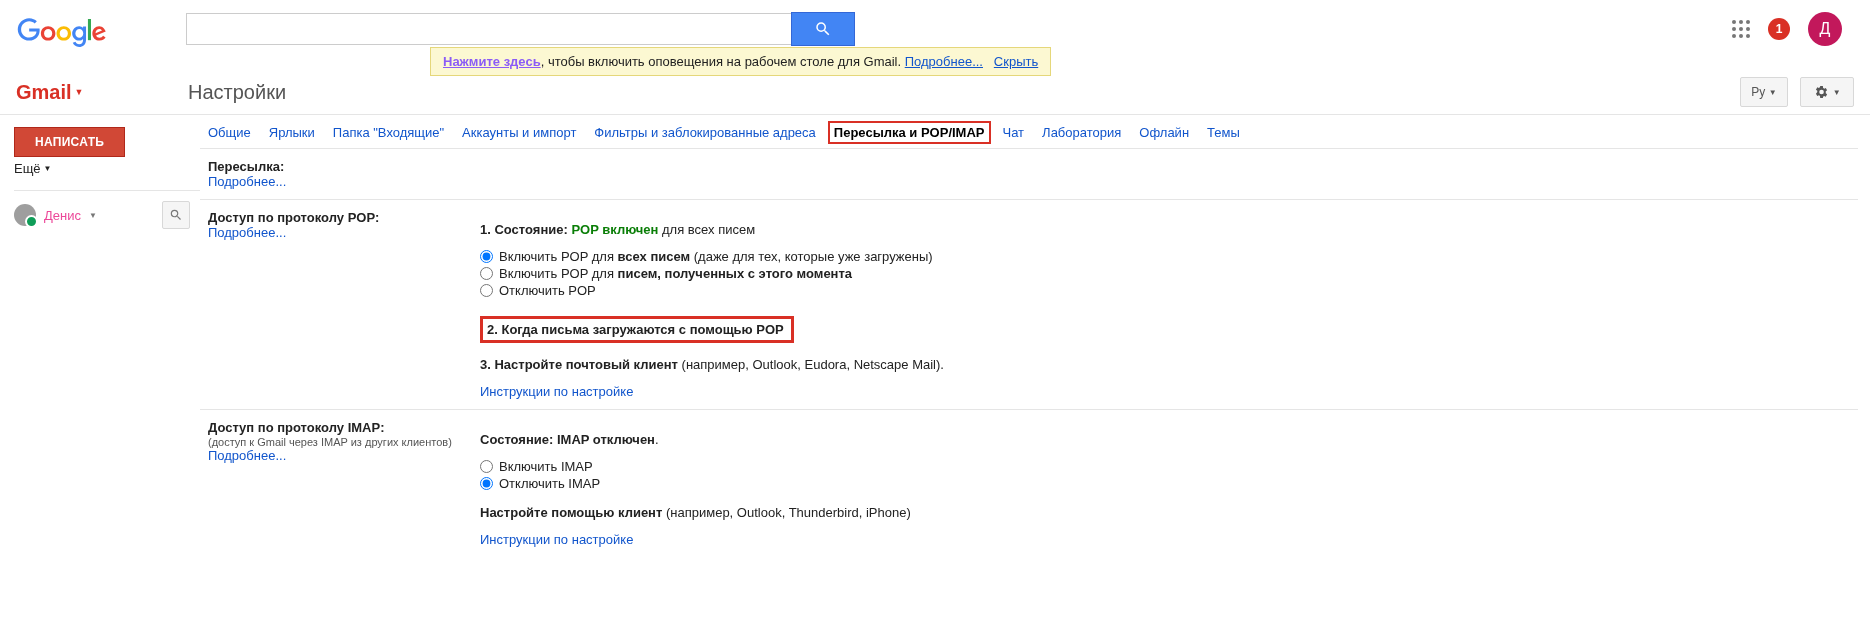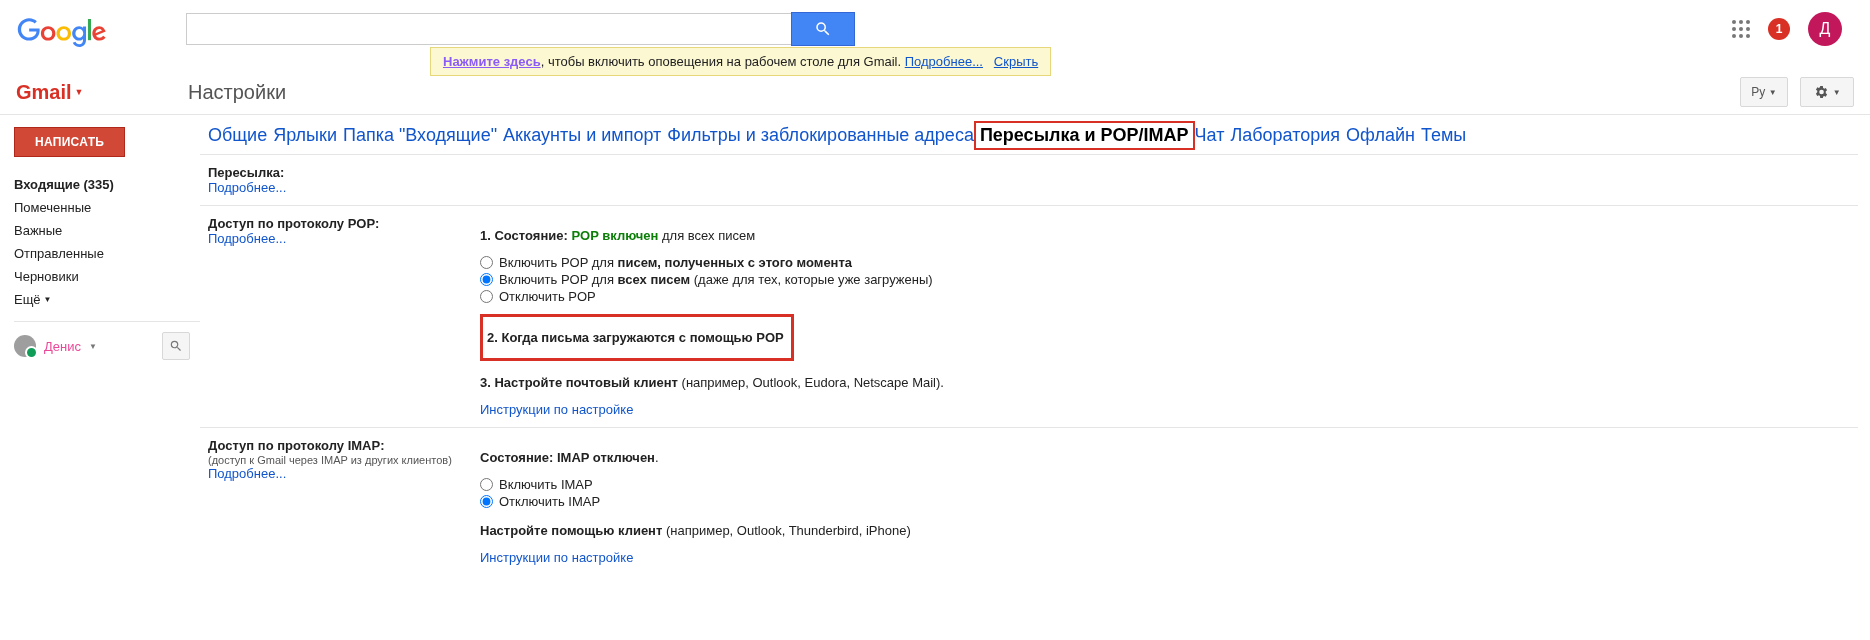--- a/index.html
+++ b/index.html
@@ -45,36 +45,36 @@
   .nav-more .tri{font-size:8px;margin-left:3px}
   .sep{border-top:1px solid #e5e5e5;margin:10px 0}
   .user-row{display:flex;align-items:center;gap:8px}
   .user-dot{width:22px;height:22px;border-radius:50%;background:#9e9e9e;position:relative}
   .user-dot::after{content:"";position:absolute;width:9px;height:9px;background:#0f9d58;border-radius:50%;right:-2px;bottom:-2px;border:2px solid #fff}
   .user-name{font-size:13px;color:#ec4899;cursor:pointer}
   .user-search{width:26px;height:26px;border:1px solid #d8d8d8;border-radius:2px;background:#f5f5f5;display:flex;align-items:center;justify-content:center;margin-left:auto;margin-right:10px;cursor:pointer}
   .user-search svg{width:14px;height:14px;fill:#777}
 
   .main{flex:1;padding:0 12px 0 0}
-  .tabs{display:flex;gap:6px;padding:10px 8px 8px 8px;font-size:18px;border-bottom:1px solid #e5e5e5;flex-wrap:wrap}
+  .tabs{display:flex;gap:18px;padding:10px 8px 8px 8px;font-size:13px;border-bottom:1px solid #e5e5e5;flex-wrap:wrap}
   .tab{color:#15c;cursor:pointer}
   .tab.active{color:#000;font-weight:bold}
   .hl{border:2px solid #d93025;padding:2px 4px;margin:-4px -6px}
 
   .section{display:flex;padding:10px 8px;border-bottom:1px solid #e5e5e5;font-size:13px}
   .sec-label{width:272px;flex-shrink:0}
   .sec-label .title{font-weight:bold}
   .sec-label .sub{font-size:11px;color:#555;margin-top:1px}
   .sec-body{flex:1}
   .sec-body .row{margin:12px 0}
   .btn{background:#f1f1f1;border:1px solid #c0c0c0;border-radius:2px;padding:4px 10px;font-size:12px;cursor:pointer}
   .green{color:#0a7e07;font-weight:bold}
   .radio-row{display:flex;align-items:center;gap:6px;margin:2px 0}
   .radio-row input{margin:0}
-  .boxed{display:inline-flex;align-items:center;border:3px solid #d93025;padding:13px 4px;margin-top:8px}
+  .boxed{display:inline-flex;align-items:center;border:3px solid #d93025;padding:3px 4px;margin-top:16px}
   select{height:22px;font-size:13px;border:1px solid #aaa;background:#fff;min-width:380px}
   .bold{font-weight:bold}
 </style>
 </head>
 <body>
 
 <div class="hdr">
   <div class="logo">
     <svg viewBox="0 0 272 92">
         <path fill="#EA4335" d="M115.75 47.18c0 12.77-9.99 22.18-22.25 22.18s-22.25-9.41-22.25-22.18C71.25 34.32 81.24 25 93.5 25s22.25 9.32 22.25 22.18zm-9.74 0c0-7.98-5.79-13.44-12.51-13.44S80.99 39.2 80.99 47.18c0 7.9 5.79 13.44 12.51 13.44s12.51-5.55 12.51-13.44z"></path>
@@ -129,27 +129,20 @@
           <path d="M19.14 12.94a7.07 7.07 0 000-1.88l2.03-1.58-2-3.46-2.39.96a7.03 7.03 0 00-1.63-.94L14.8 3h-4l-.35 2.04c-.58.23-1.13.55-1.63.94l-2.39-.96-2 3.46 2.03 1.58a7.07 7.07 0 000 1.88L4.43 14.5l2 3.46 2.39-.96c.5.39 1.05.71 1.63.94L10.8 21h4l.35-2.04c.58-.23 1.13-.55 1.63-.94l2.39.96 2-3.46-2.03-1.58zM12.8 15.5a3.5 3.5 0 110-7 3.5 3.5 0 010 7z"></path>
         </svg>&nbsp;<span style="font-size:8px">▼</span>
     </div>
   </div>
 </div>
 
 <div class="body">
 
   <div class="sidebar">
     <button class="compose">НАПИСАТЬ</button>
-    <div class="nav" id="nav">
-        <div class="nav-item bold">Входящие (335)</div>
-        <div class="nav-item">Помеченные</div>
-        <div class="nav-item">Важные</div>
-        <div class="nav-item">Отправленные</div>
-        <div class="nav-item">Черновики</div>
-      </div>
     <div class="nav-more">
         <span>Ещё</span>
         <span class="tri">▼</span>
       </div>
     <div class="sep"></div>
     <div class="user-row">
       <div class="user-dot"></div>
       <div class="user-name">Денис</div>
       <span style="font-size:8px;color:#777">▼</span>
       <div class="user-search">
@@ -182,26 +175,26 @@
     </div>
 
     <div class="section">
       <div class="sec-label">
         <div class="title">Доступ по протоколу POP:</div>
         <a class="link">Подробнее...</a>
       </div>
       <div class="sec-body">
         <div class="row"><span class="bold">1. Состояние: </span><span class="green">POP включен</span><span> для всех писем</span></div>
         <label class="radio-row">
+            <input type="radio" name="pop" checked="" style="">
+            <span><span>Включить POP для </span><span class="bold">всех писем</span><span> (даже для тех, которые уже загружены)</span></span>
+          </label>
+        <label class="radio-row">
             <input type="radio" name="pop" style="">
             <span><span>Включить POP для </span><span class="bold">писем, полученных с этого момента</span></span>
-          </label>
-        <label class="radio-row">
-            <input type="radio" name="pop" checked="" style="">
-            <span><span>Включить POP для </span><span class="bold">всех писем</span><span> (даже для тех, которые уже загружены)</span></span>
           </label>
         <label class="radio-row">
             <input type="radio" name="pop" style="">
             <span>Отключить POP</span>
           </label>
 
         <div class="boxed">
           <span class="bold">2. Когда письма загружаются с помощью POP</span>&nbsp;
         </div>
 

